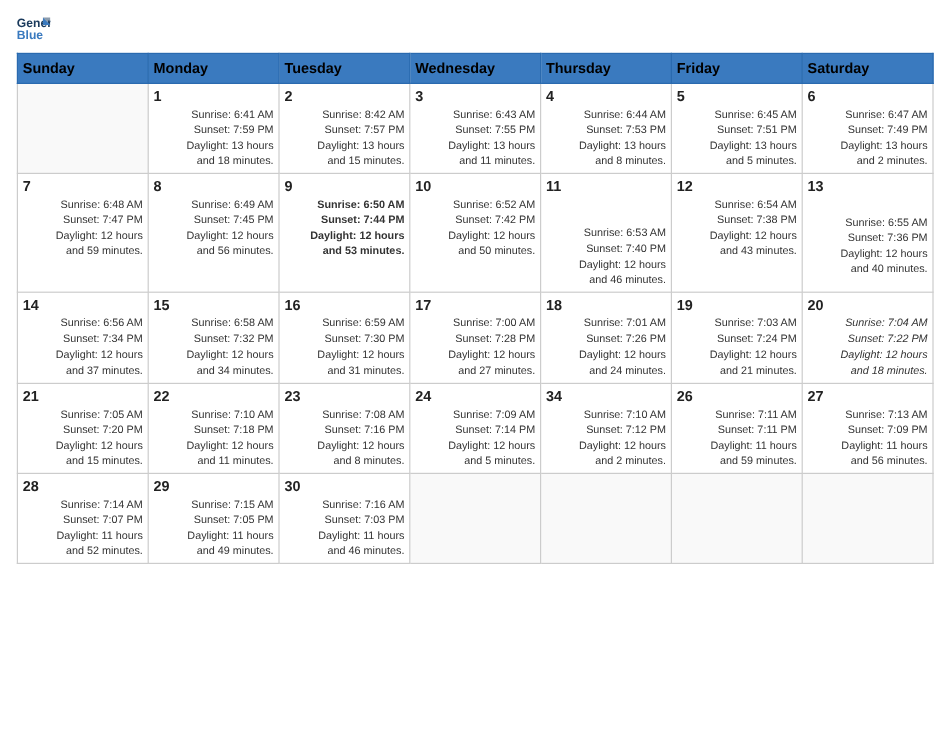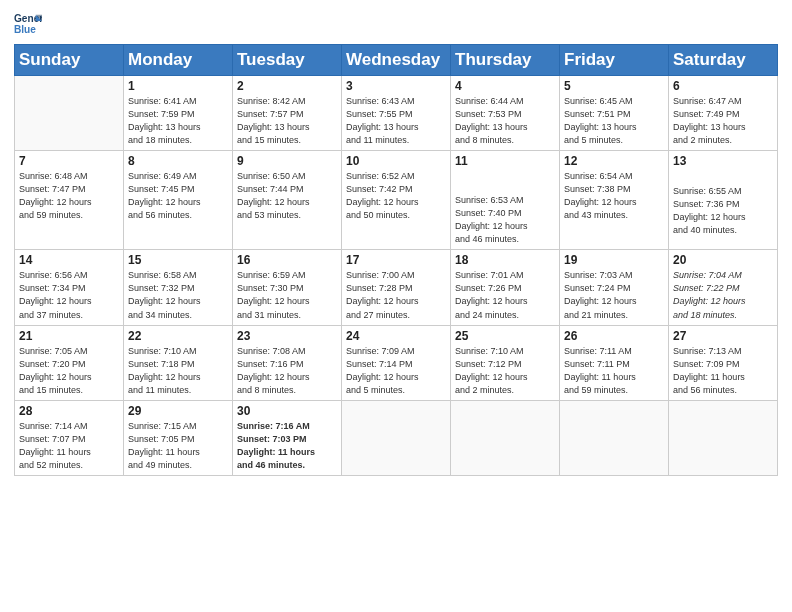--- a/index.html
+++ b/index.html
@@ -43,22 +43,22 @@
       font-size: 14px;
       color: #555;
     }
     table {
       width: 100%;
       border-collapse: collapse;
       table-layout: fixed;
     }
     thead tr th {
       background: #3a7abf;
-      color: #ffffff;
-      font-size: 17px;
+      color: #000000;
+      font-size: 12px;
       font-weight: bold;
       padding: 5px 4px;
       text-align: left;
       border: 1px solid #2a6aaf;
     }
     tbody tr td {
       border: 1px solid #ccc;
       vertical-align: top;
       padding: 3px 4px;
       font-size: 9.5px;
@@ -72,20 +72,21 @@
       font-size: 12px;
       font-weight: bold;
       color: #222;
       display: block;
       margin-bottom: 2px;
     }
     .day-info {
       font-size: 9px;
       color: #333;
       line-height: 1.45;
+      text-align: right;
     }
   </style>
 </head>
 <body>
 
 <div class="page">
   <div class="header">
     <div class="logo">
       <svg class="logo-icon" viewBox="0 0 36 36">
         <text x="0" y="16" font-size="13" font-weight="bold" fill="#1a3a5c">General</text>
@@ -168,21 +169,21 @@
           </td>
           <td>
             <span class="day-num">8</span>
             <div class="day-info" style="white-space: pre-line;">Sunrise: 6:49 AM
 Sunset: 7:45 PM
 Daylight: 12 hours
 and 56 minutes.</div>
           </td>
           <td>
             <span class="day-num">9</span>
-            <div class="day-info" style="white-space: pre-line;">Sunrise: 6:50 AM
+            <div class="day-info" style="white-space: pre-line; font-weight: bold;">Sunrise: 6:50 AM
 Sunset: 7:44 PM
 Daylight: 12 hours
 and 53 minutes.</div>
           </td>
           <td>
             <span class="day-num">10</span>
             <div class="day-info" style="white-space: pre-line;">Sunrise: 6:52 AM
 Sunset: 7:42 PM
 Daylight: 12 hours
 and 50 minutes.</div>
@@ -283,21 +284,21 @@
 and 8 minutes.</div>
           </td>
           <td>
             <span class="day-num">24</span>
             <div class="day-info" style="white-space: pre-line;">Sunrise: 7:09 AM
 Sunset: 7:14 PM
 Daylight: 12 hours
 and 5 minutes.</div>
           </td>
           <td>
-            <span class="day-num">25</span>
+            <span class="day-num">34</span>
             <div class="day-info" style="white-space: pre-line;">Sunrise: 7:10 AM
 Sunset: 7:12 PM
 Daylight: 12 hours
 and 2 minutes.</div>
           </td>
           <td>
             <span class="day-num">26</span>
             <div class="day-info" style="white-space: pre-line;">Sunrise: 7:11 AM
 Sunset: 7:11 PM
 Daylight: 11 hours
@@ -321,21 +322,21 @@
           </td>
           <td>
             <span class="day-num">29</span>
             <div class="day-info" style="white-space: pre-line;">Sunrise: 7:15 AM
 Sunset: 7:05 PM
 Daylight: 11 hours
 and 49 minutes.</div>
           </td>
           <td>
             <span class="day-num">30</span>
-            <div class="day-info" style="white-space: pre-line; font-weight: bold;">Sunrise: 7:16 AM
+            <div class="day-info" style="white-space: pre-line;">Sunrise: 7:16 AM
 Sunset: 7:03 PM
 Daylight: 11 hours
 and 46 minutes.</div>
           </td>
           <td class="empty"></td>
           <td class="empty"></td>
           <td class="empty"></td>
           <td class="empty"></td>
         </tr>
       </tbody>

